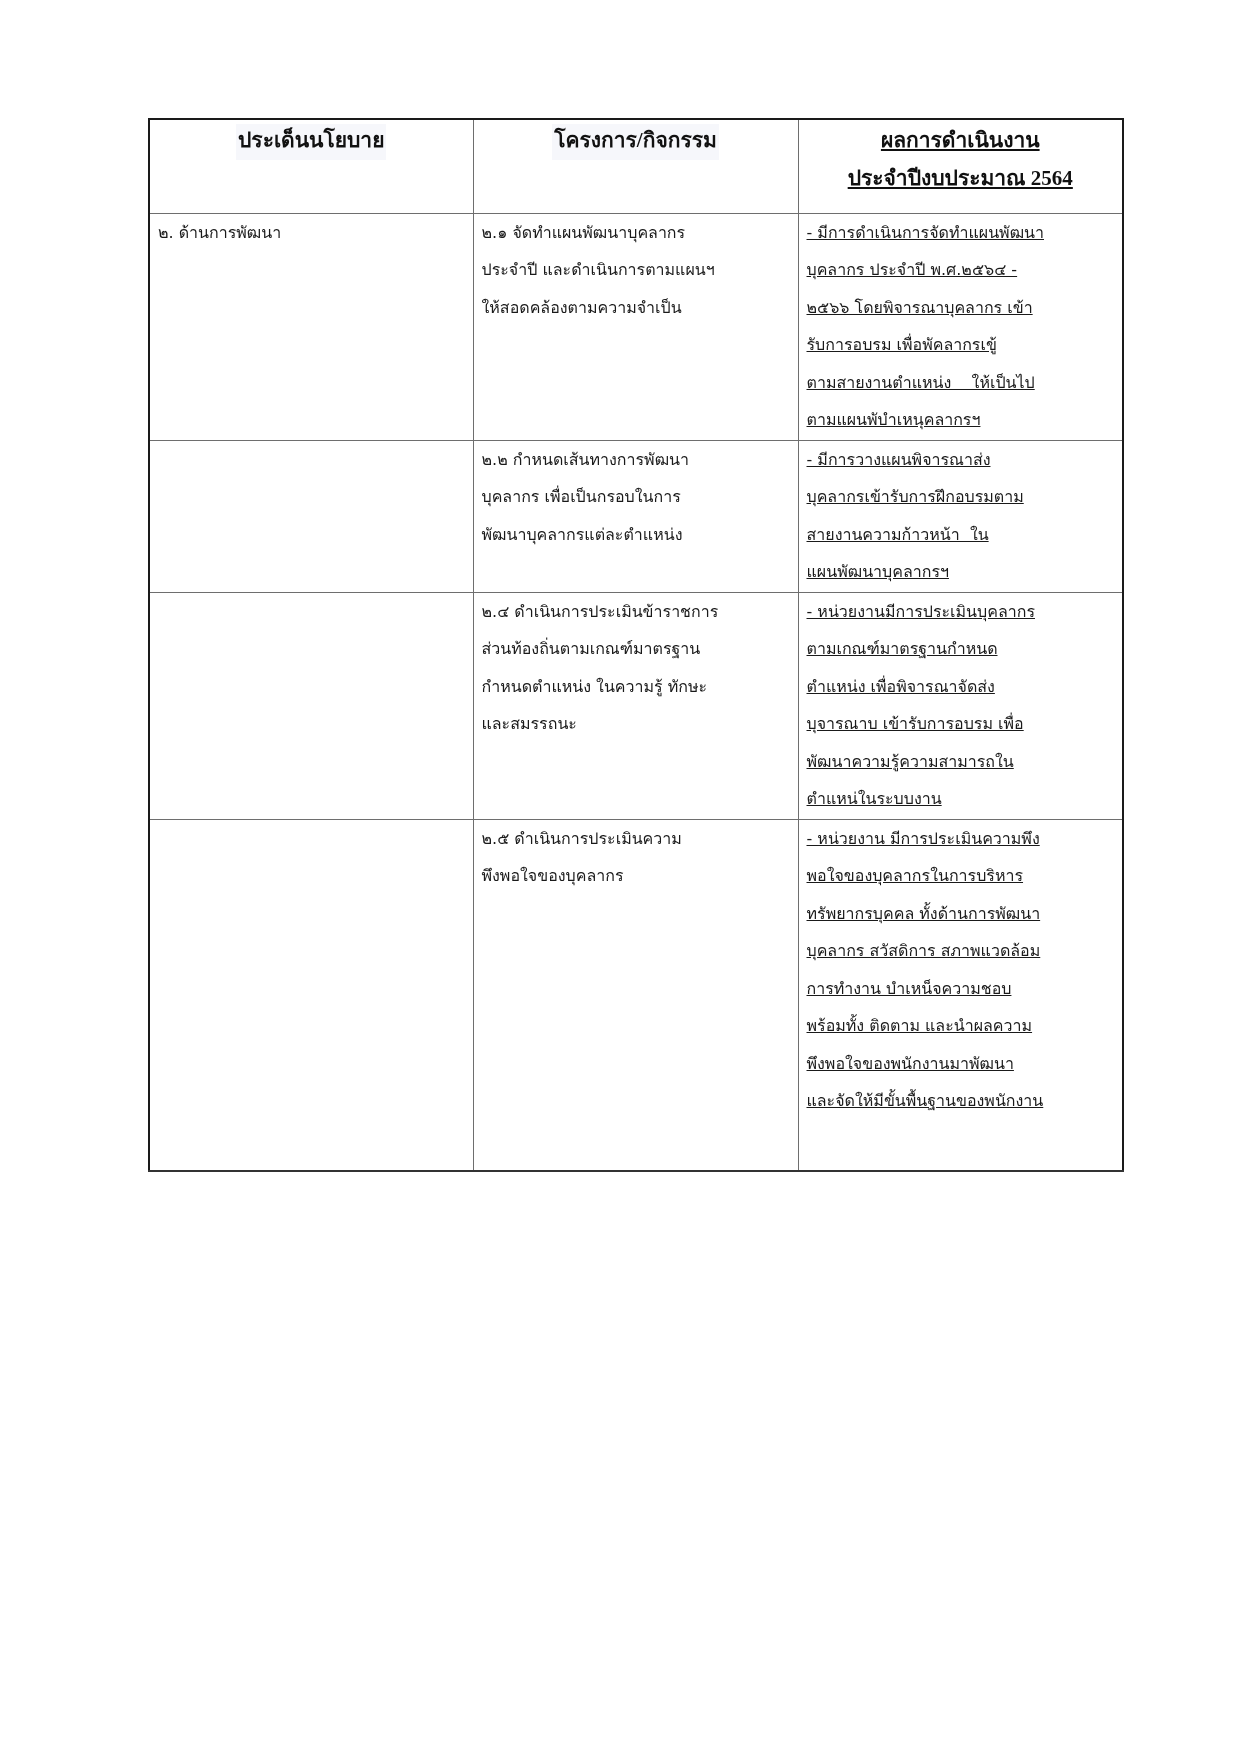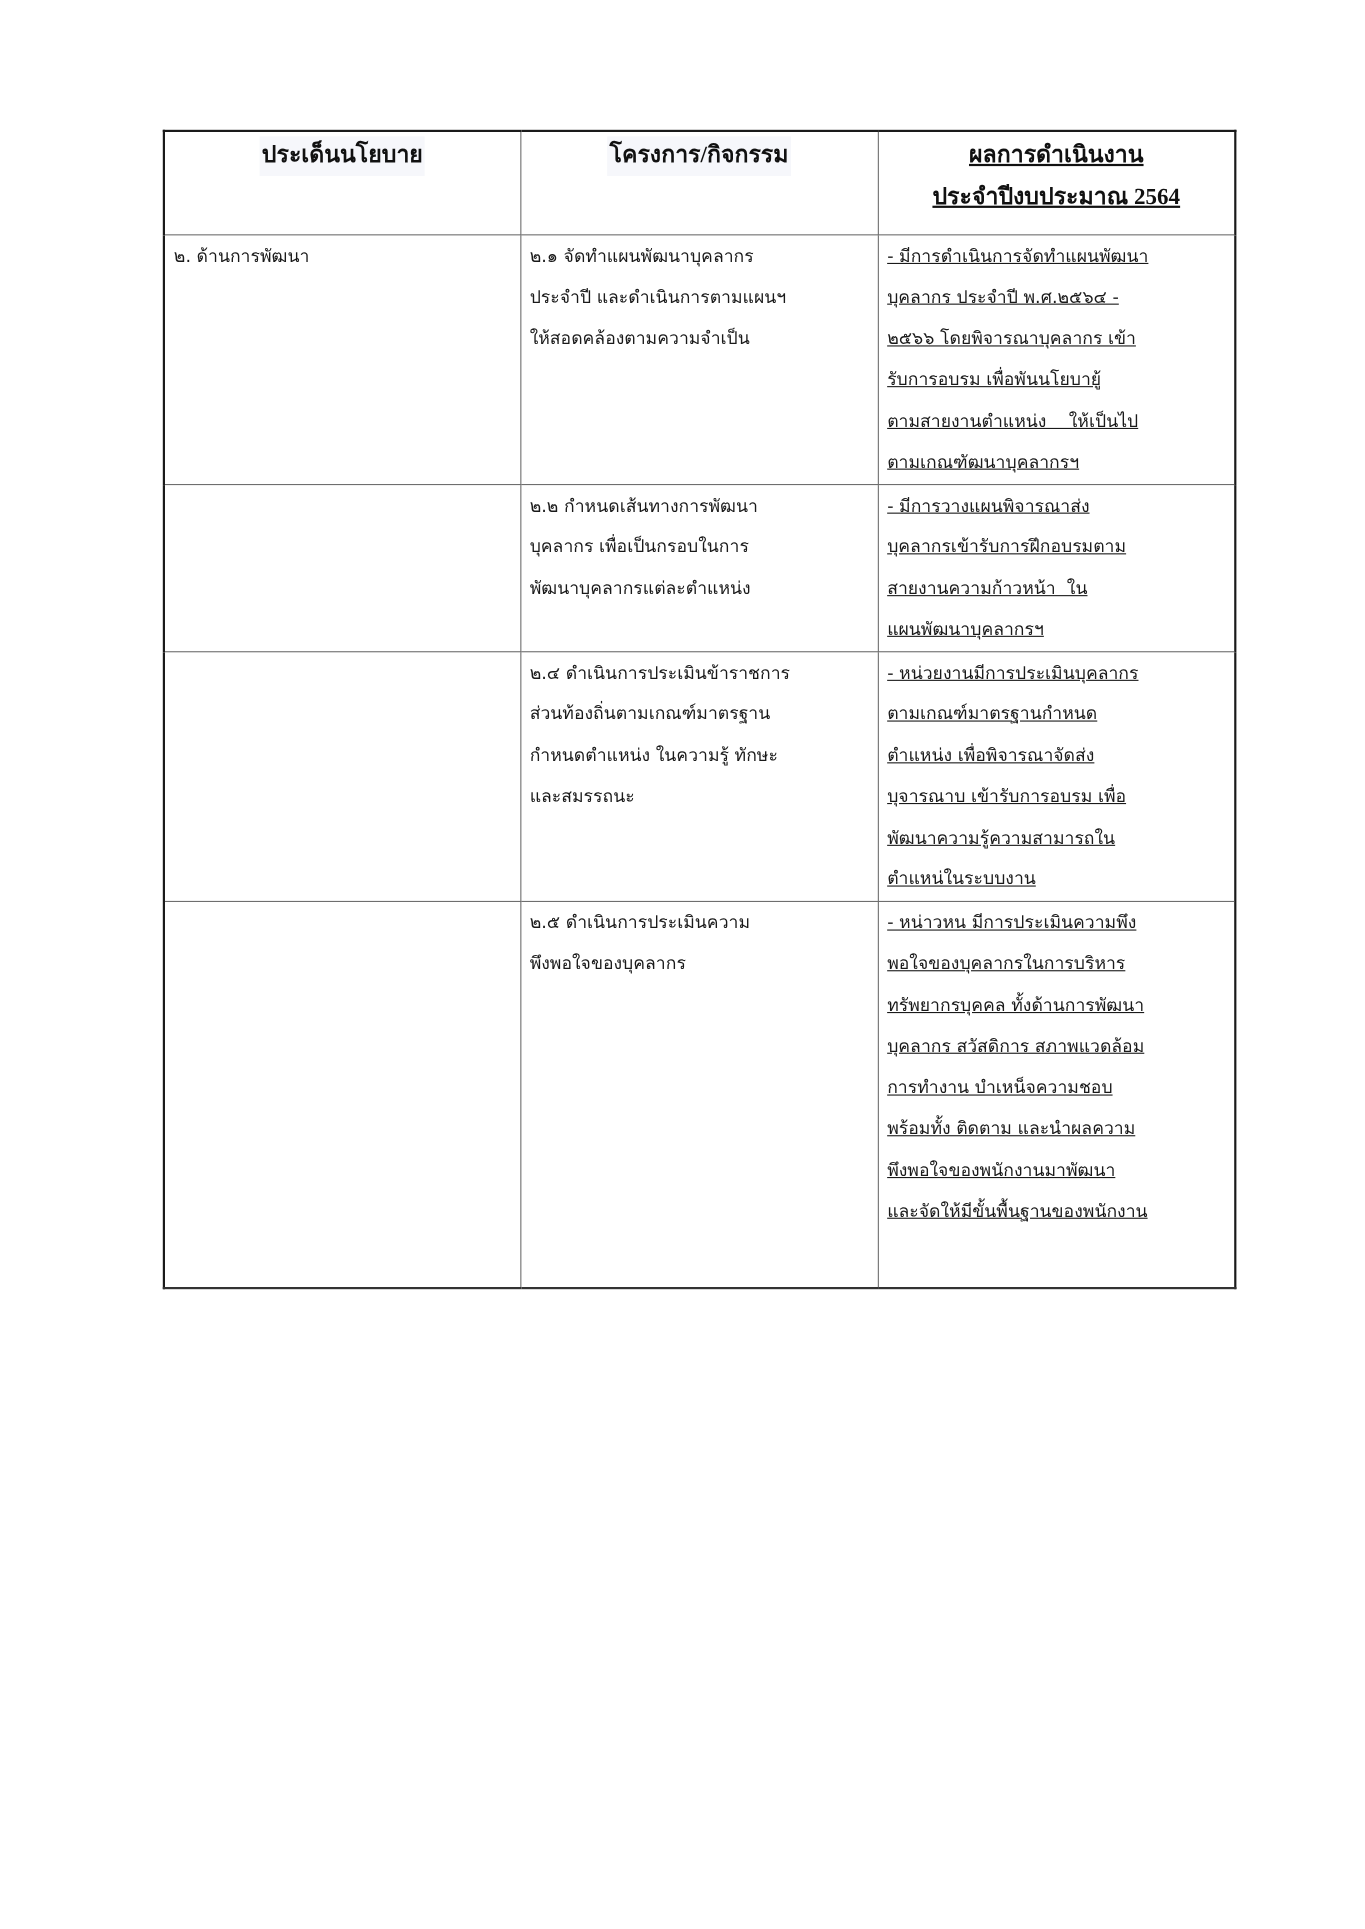--- a/index.html
+++ b/index.html
@@ -49,23 +49,23 @@
           </td>
       <td>
         <span class="line">๒.๑ จัดทำแผนพัฒนาบุคลากร</span>
         <span class="line">ประจำปี และดำเนินการตามแผนฯ</span>
         <span class="line">ให้สอดคล้องตามความจำเป็น</span>
       </td>
       <td>
         <span class="line">- มีการดำเนินการจัดทำแผนพัฒนา</span>
         <span class="line">บุคลากร ประจำปี พ.ศ.๒๕๖๔ -</span>
         <span class="line">๒๕๖๖ โดยพิจารณาบุคลากร เข้า</span>
-        <span class="line">รับการอบรม เพื่อพันนโยบายู้</span>
+        <span class="line">รับการอบรม เพื่อพัคลากรเขู้</span>
         <span class="line" style="white-space:pre">ตามสายงานตำแหน่ง    ให้เป็นไป</span>
-        <span class="line">ตามเกณฑัฒนาบุคลากรฯ</span>
+        <span class="line">ตามแผนพับำเหนุคลากรฯ</span>
       </td>
     </tr>
 
     <tr style="height:152px">
       <td>
             <span class="line"></span>
           </td>
       <td>
         <span class="line">๒.๒ กำหนดเส้นทางการพัฒนา</span>
         <span class="line">บุคลากร เพื่อเป็นกรอบในการ</span>
@@ -102,21 +102,21 @@
 
     <tr style="height:352px">
       <td>
             <span class="line"></span>
           </td>
       <td>
         <span class="line">๒.๕ ดำเนินการประเมินความ</span>
         <span class="line">พึงพอใจของบุคลากร</span>
       </td>
       <td>
-        <span class="line">- หน่าวหน มีการประเมินความพึง</span>
+        <span class="line">- หน่วยงาน มีการประเมินความพึง</span>
         <span class="line">พอใจของบุคลากรในการบริหาร</span>
         <span class="line">ทรัพยากรบุคคล ทั้งด้านการพัฒนา</span>
         <span class="line">บุคลากร สวัสดิการ สภาพแวดล้อม</span>
         <span class="line">การทำงาน บำเหน็จความชอบ</span>
         <span class="line">พร้อมทั้ง ติดตาม และนำผลความ</span>
         <span class="line">พึงพอใจของพนักงานมาพัฒนา</span>
         <span class="line">และจัดให้มีขั้นพื้นฐานของพนักงาน</span>
       </td>
     </tr>
   </tbody>

